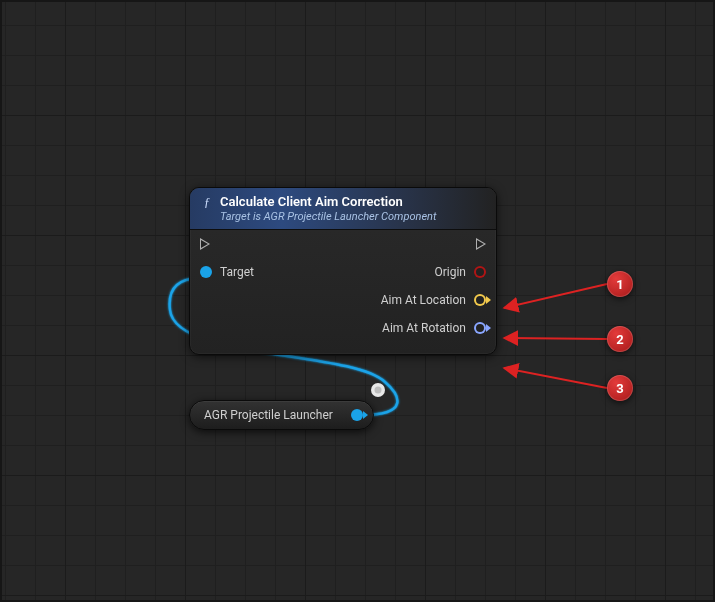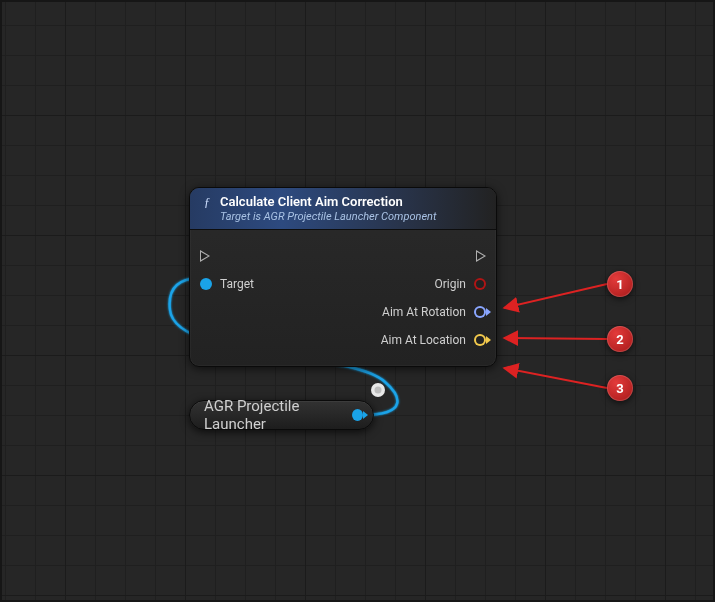--- a/index.html
+++ b/index.html
@@ -49,21 +49,21 @@
     border-bottom: 1px solid #0d0d0d;
   }
   .node-title-row { display:flex; align-items:center; gap:6px; }
   .fn-badge {
     width:14px; height:14px; font-style:italic; font-family: Georgia, serif;
     color:#cfe0ff; font-size:12px; line-height:14px; text-align:center;
   }
   .node-title { color:#fff; font-weight:600; font-size:13px; }
   .node-sub { color:#a9c2e4; font-style:italic; font-size:11px; margin-left:20px; margin-top:1px; }
 
-  .node-body { padding: 12px 10px 12px 10px; }
+  .node-body { padding: 0 10px 12px 10px; }
   .row { display:flex; justify-content:space-between; align-items:center; height:28px; }
   .pin-left, .pin-right { display:flex; align-items:center; gap:8px; }
   .pin-right { justify-content:flex-end; }
   .label { color:#cfcfcf; font-size:12px; }
 
   
   .exec {
     width:0; height:0;
     border-top:6px solid transparent;
     border-bottom:6px solid transparent;
@@ -112,21 +112,21 @@
     left:189px; top:400px;
     width:185px; height:30px;
     border-radius:15px;
     background: linear-gradient(#323232,#1d1d1d);
     border:1px solid #0a0a0a;
     box-shadow: 0 2px 8px rgba(0,0,0,.7), inset 0 1px 0 rgba(255,255,255,.05);
     display:flex; align-items:center; justify-content:space-between;
     padding: 0 10px 0 14px;
     color:#e6e6e6;
   }
-  .var-chip .label { font-size:15px; }
+  .var-chip .label { font-size:12px; }
 
   
   .badge {
     position:absolute;
     width:26px; height:26px; border-radius:50%;
     background: radial-gradient(circle at 35% 30%, #e33b3b, #a51818);
     box-shadow: 0 2px 6px rgba(0,0,0,.6), inset 0 0 0 1px rgba(255,255,255,.15);
     color:#fff; font-weight:700; font-size:13px;
     display:flex; align-items:center; justify-content:center;
   }
@@ -186,30 +186,30 @@
       </div>
       <div class="pin-right">
         <span class="label">Origin</span>
         <span class="pin" style="color:#b01515"></span>
       </div>
     </div>
 
     <div class="row">
       <div></div>
       <div class="pin-right">
+        <span class="label">Aim At Location</span>
+        <span class="pin vec" style="color:#f2c94c"></span>
+      </div>
+    </div>
+
+    <div class="row">
+      <div></div>
+      <div class="pin-right">
         <span class="label">Aim At Rotation</span>
         <span class="pin vec" style="color:#8aa6ff"></span>
-      </div>
-    </div>
-
-    <div class="row">
-      <div></div>
-      <div class="pin-right">
-        <span class="label">Aim At Location</span>
-        <span class="pin vec" style="color:#f2c94c"></span>
       </div>
     </div>
 
   </div>
 </div>
 
 <div class="var-chip">
   <span class="label">AGR Projectile Launcher</span>
   <span class="pin filled vec" style="color:#1aa3e8"></span>
 </div>

